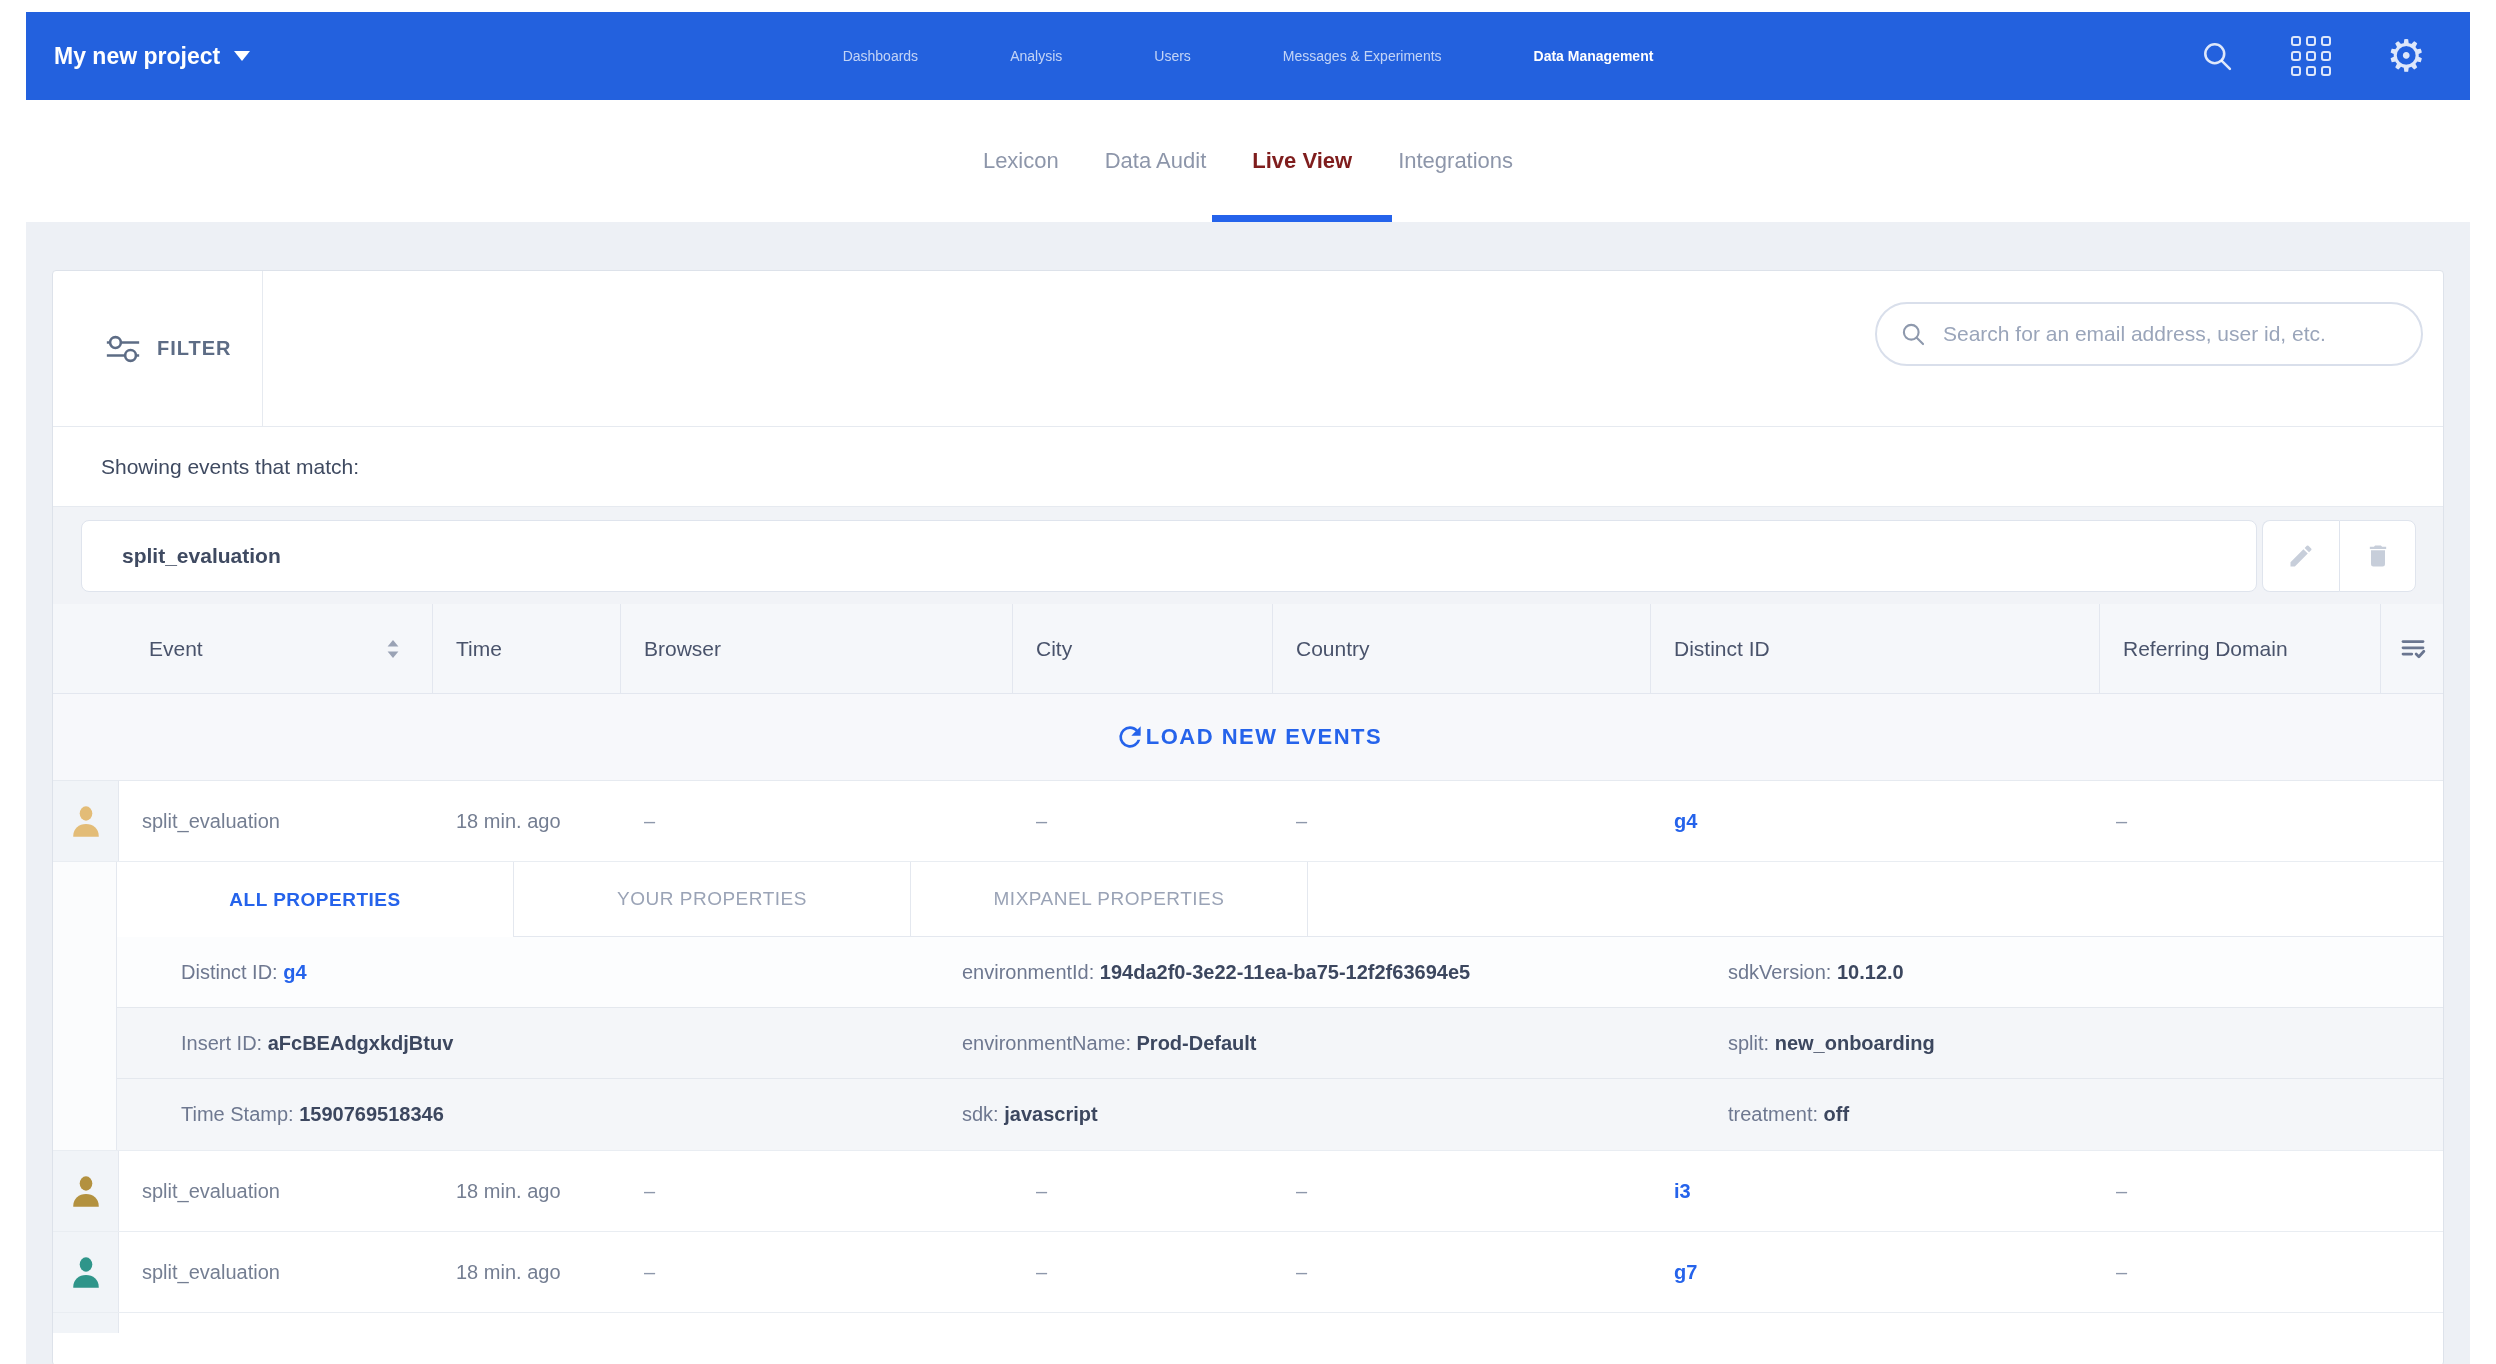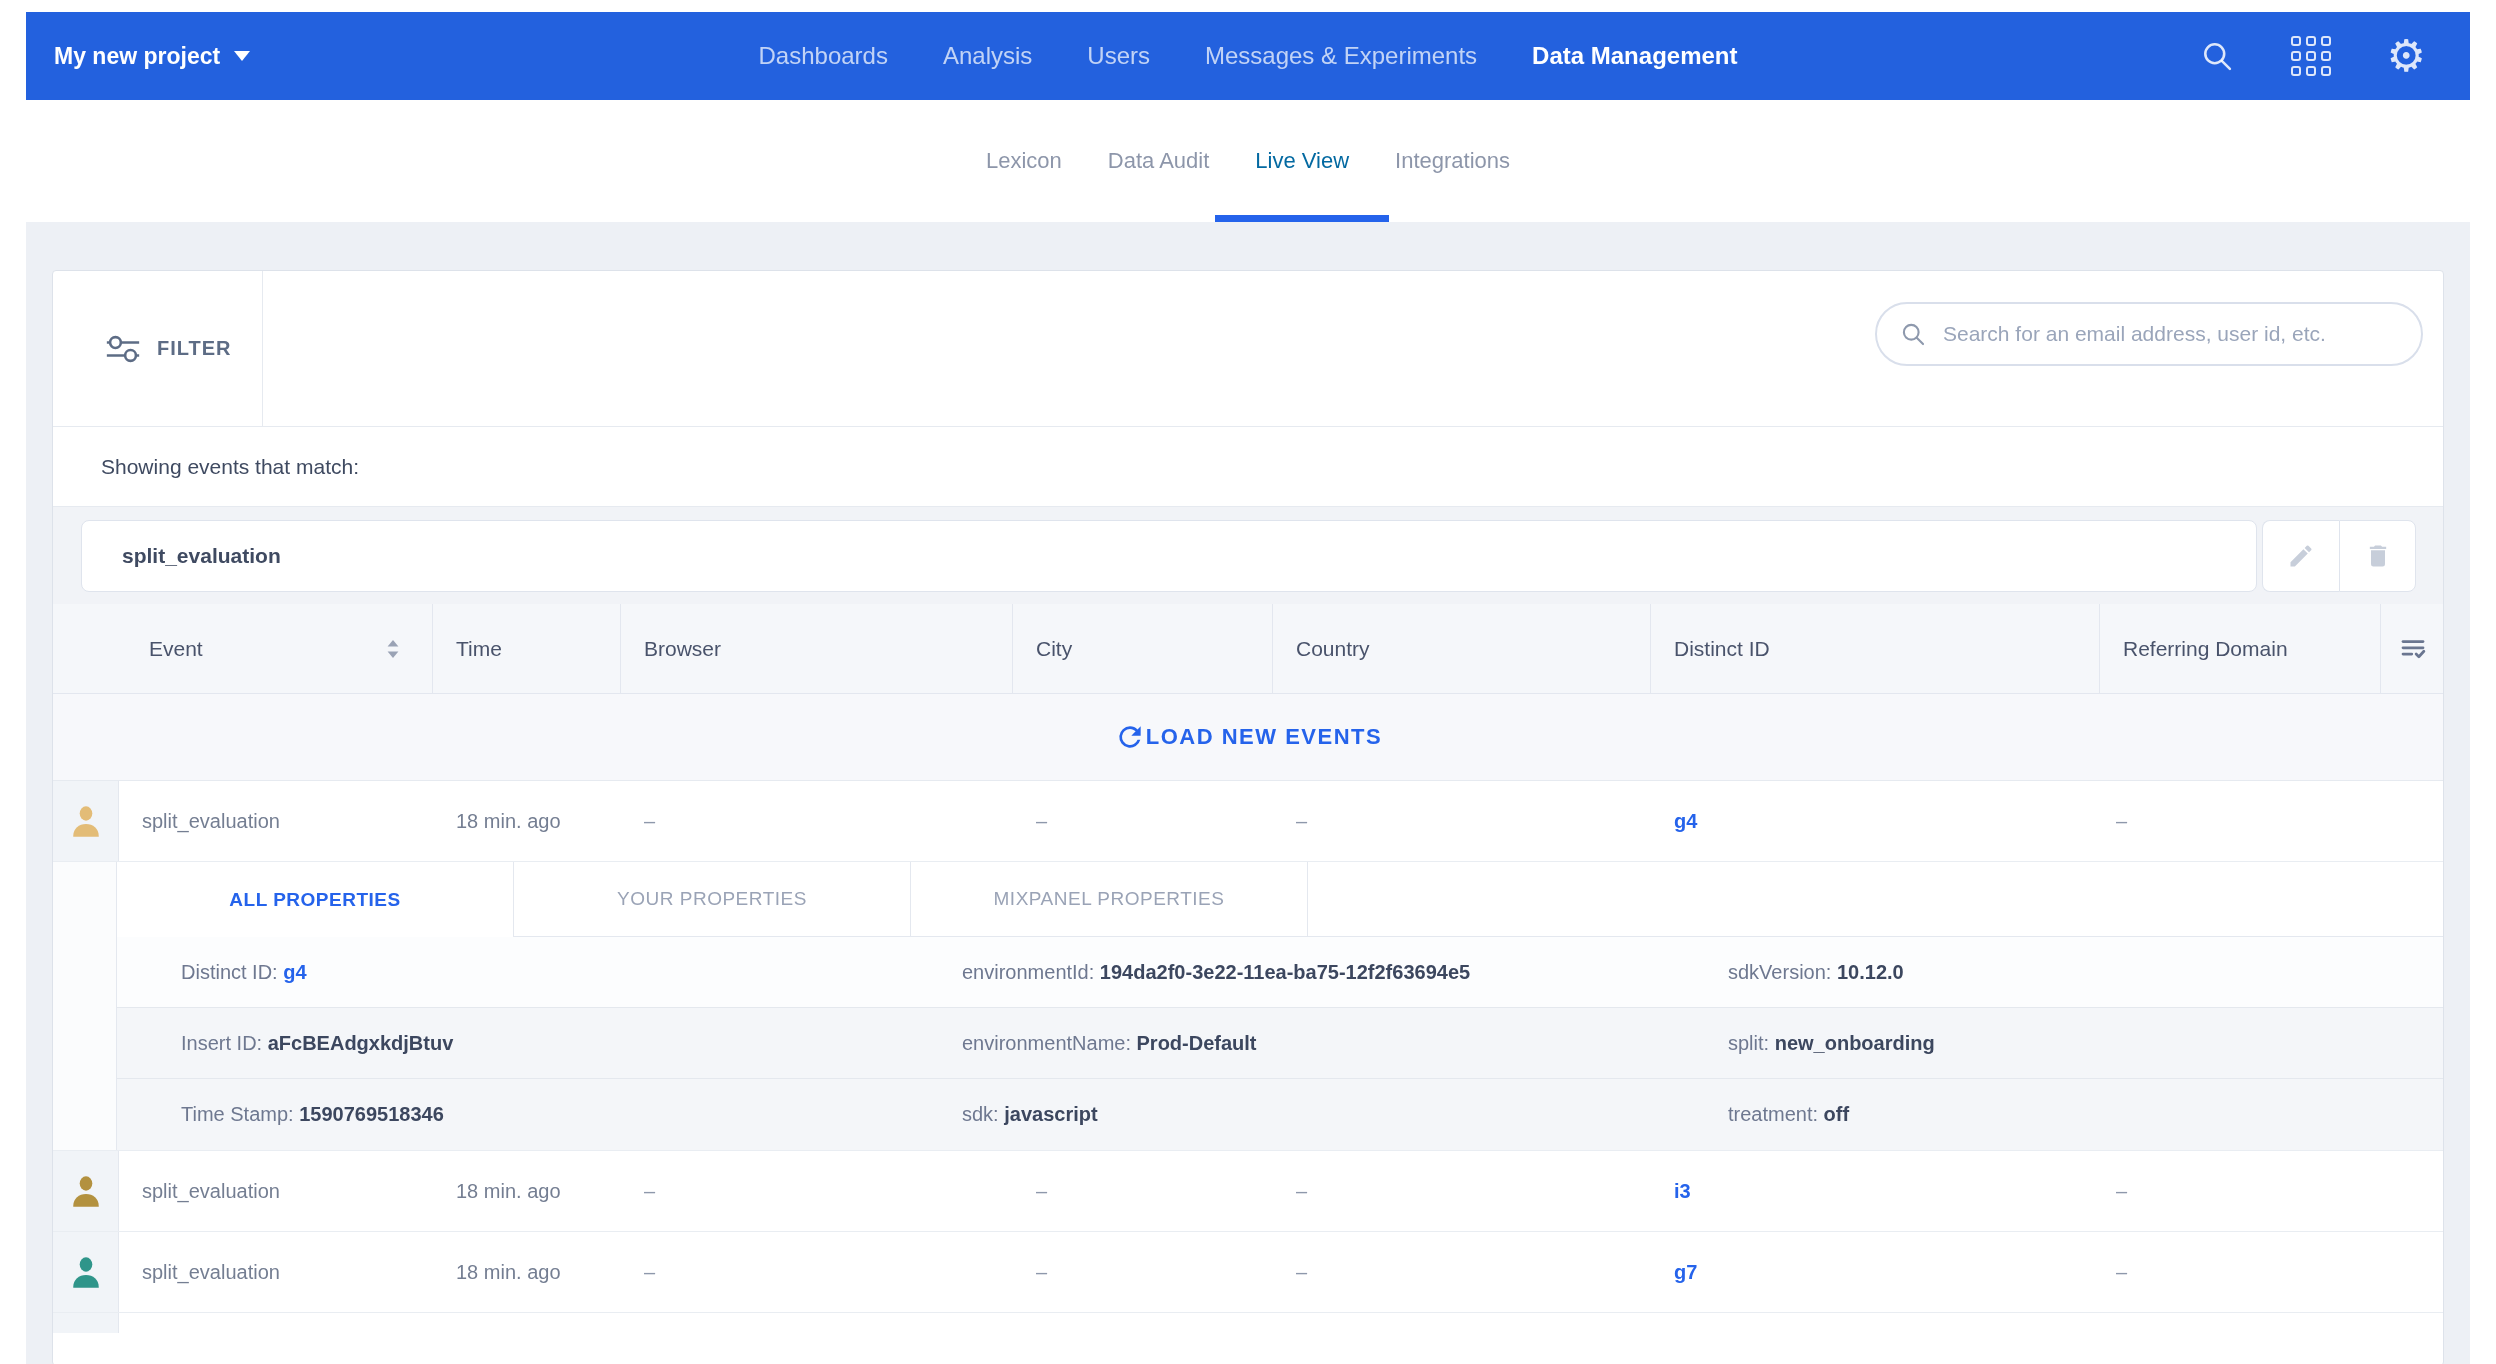--- a/index.html
+++ b/index.html
@@ -7,35 +7,35 @@
     font-family:"Liberation Sans", sans-serif; overflow:hidden; position:relative; }
 
   
   .topbar { position:absolute; left:26px; top:12px; width:2444px; height:88px;
     background:#2361de; display:flex; align-items:center; }
   .project { margin-left:28px; display:flex; align-items:center; gap:14px;
     color:#fff; font-weight:bold; font-size:23px; cursor:pointer; }
   .caret-down { width:0; height:0; border-left:8px solid transparent;
     border-right:8px solid transparent; border-top:10px solid #fff; }
   .mainnav { position:absolute; left:50%; transform:translateX(-50%);
-    display:flex; gap:55px; font-size:24px; color:rgba(255,255,255,.72); }
+    display:flex; gap:92px; font-size:14px; color:rgba(255,255,255,.72); }
   .mainnav .navitem { cursor:pointer; white-space:nowrap; }
   .mainnav .navitem.active { color:#fff; font-weight:bold; }
   .topicons { margin-left:auto; margin-right:44px; display:flex; gap:56px; align-items:center; }
   .appgrid { display:grid; grid-template-columns:repeat(3,10px); grid-template-rows:repeat(3,10px);
     gap:5px; }
   .appgrid span { border:2.5px solid rgba(255,255,255,.85); border-radius:3px; display:block; }
   .gearglyph { color:rgba(255,255,255,.85); font-size:44px; line-height:1; }
 
   
   .subnav { position:absolute; top:100px; left:0; width:2496px; height:122px; background:#fff;
     display:flex; justify-content:center; align-items:stretch; gap:46px;
     font-size:22px; color:#8d96aa; }
   .subnav .stab { position:relative; display:flex; align-items:center; cursor:pointer; }
-  .subnav .stab.active { color:#0369a1; font-weight:normal; }
+  .subnav .stab.active { color:#7f1d1d; font-weight:bold; }
   .subnav .stab.active::after { content:""; position:absolute; left:-40px; right:-40px;
     bottom:0; height:7px; background:#2563eb; }
 
   
   .content { position:absolute; top:222px; left:26px; width:2444px; bottom:0; background:#edf0f5; }
   .card { position:absolute; top:48px; left:26px; width:2392px; height:1096px; background:#fff;
     border:1px solid #dde2ea; border-radius:4px; overflow:hidden; }
 
   
   .row-filter { height:156px; border-bottom:1px solid #e6eaf0; display:flex; align-items:center; position:relative; }

